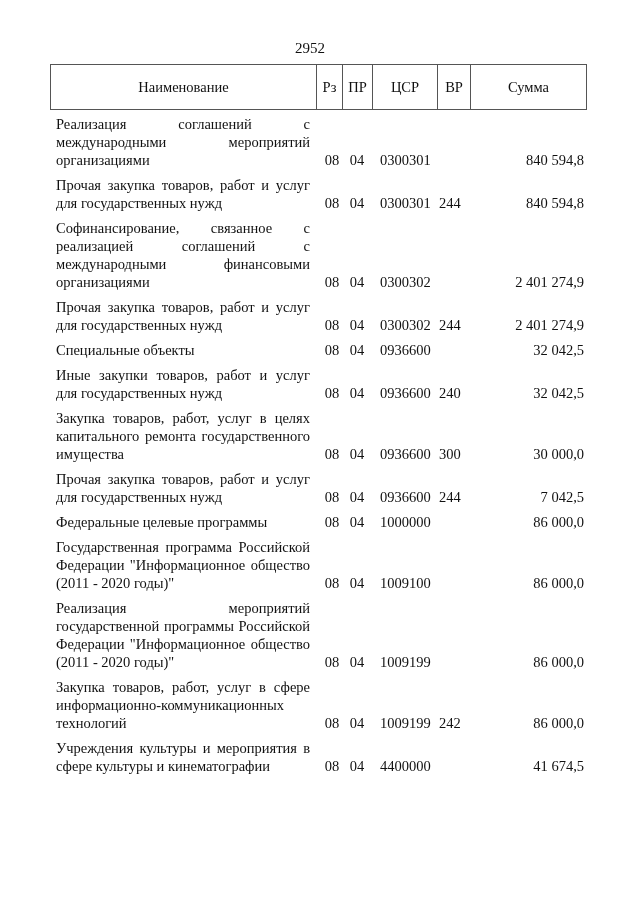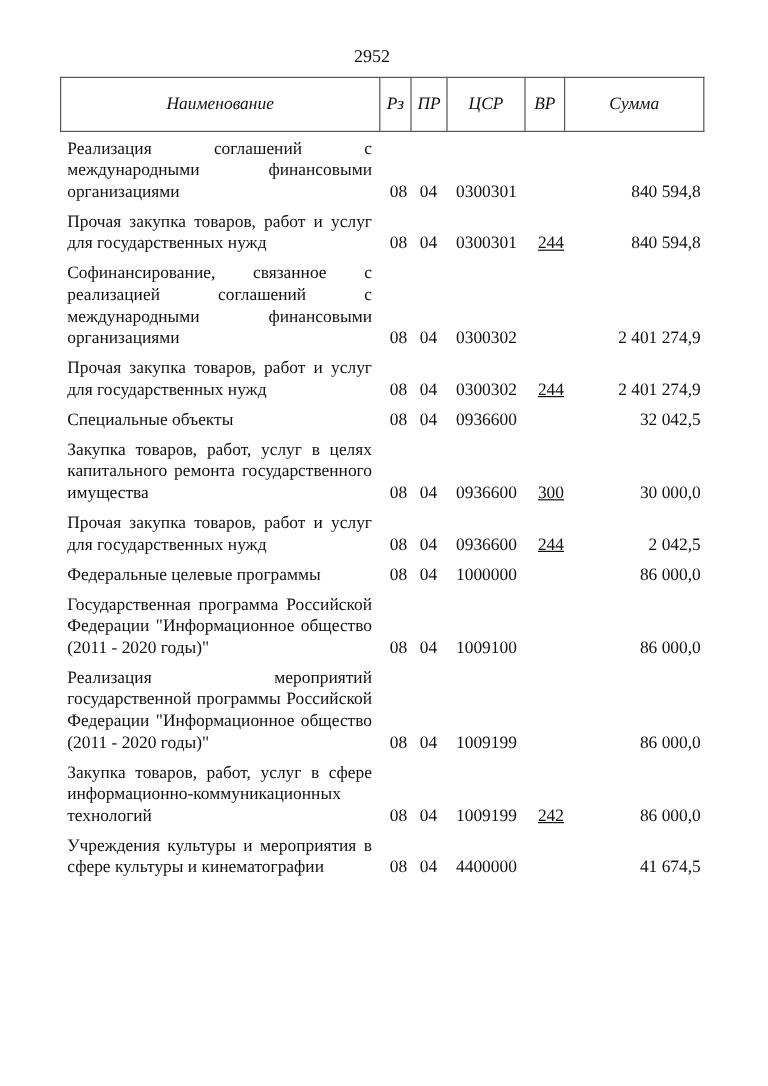--- a/index.html
+++ b/index.html
@@ -11,41 +11,41 @@
     .page-number {
       position: absolute; top: 40px; left: 0; width: 620px;
       text-align: center; font-size: 15px;
     }
     .header-table {
       position: absolute; top: 64px; left: 50px;
       border-collapse: collapse; table-layout: fixed;
     }
     .header-table th {
       border: 1px solid #555; font-weight: normal; height: 44px;
-      text-align: center; font-size: 14.5px; padding: 0; font-style: italic;
+      text-align: center; font-size: 14.5px; padding: 0;
     }
     .body-table {
       position: absolute; top: 112px; left: 50px;
       border-collapse: collapse; table-layout: fixed;
     }
     .body-table td {
       vertical-align: bottom; padding: 0; font-size: 14.5px; line-height: 18px;
     }
     .body-table tr.row td { padding-top: 3px; padding-bottom: 4px; }
     .c-name { width: 266px; }
     .c-rz { width: 26px; }
     .c-pr { width: 30px; }
     .c-csr { width: 65px; }
     .c-vr { width: 33px; }
     .c-sum { width: 116px; }
     .name-cell { text-align: justify; text-align-last: left; padding-left: 6px !important; padding-right: 6px !important; }
     .rz-cell { text-align: center; padding-left: 6px !important; }
     .pr-cell { text-align: center; margin-left: 41px; }
     .csr-cell { text-align: left; padding-left: 8px !important; }
-    .vr-cell { text-align: right; padding-left: 2px !important; text-decoration: underline; }
+    .vr-cell { text-align: left; padding-left: 2px !important; }
     .sum-cell { text-align: right; padding-right: 2px !important; }
   </style>
 </head>
 <body>
 
 <div class="page-number">2952</div>
 
 <table class="header-table">
   <colgroup>
     <col class="c-name">
@@ -71,21 +71,21 @@
   <colgroup>
     <col class="c-name">
       <col class="c-rz">
       <col class="c-pr">
       <col class="c-csr">
       <col class="c-vr">
       <col class="c-sum">
   </colgroup>
   <tbody id="rows">
       <tr class="row">
-    <td class="name-cell">Реализация соглашений с международными финансовыми организациями</td>
+    <td class="name-cell">Реализация соглашений с международными мероприятий организациями</td>
     <td class="rz-cell">08</td>
     <td class="pr-cell">04</td>
     <td class="csr-cell">0300301</td>
     <td class="vr-cell"></td>
     <td class="sum-cell">840 594,8</td>
   </tr>
       <tr class="row">
     <td class="name-cell">Прочая закупка товаров, работ и услуг для государственных нужд</td>
     <td class="rz-cell">08</td>
     <td class="pr-cell">04</td>
@@ -111,34 +111,42 @@
   </tr>
       <tr class="row">
     <td class="name-cell">Специальные объекты</td>
     <td class="rz-cell">08</td>
     <td class="pr-cell">04</td>
     <td class="csr-cell">0936600</td>
     <td class="vr-cell"></td>
     <td class="sum-cell">32 042,5</td>
   </tr>
       <tr class="row">
+    <td class="name-cell">Иные закупки товаров, работ и услуг для государственных нужд</td>
+    <td class="rz-cell">08</td>
+    <td class="pr-cell">04</td>
+    <td class="csr-cell">0936600</td>
+    <td class="vr-cell">240</td>
+    <td class="sum-cell">32 042,5</td>
+  </tr>
+      <tr class="row">
     <td class="name-cell">Закупка товаров, работ, услуг в целях капитального ремонта государственного имущества</td>
     <td class="rz-cell">08</td>
     <td class="pr-cell">04</td>
     <td class="csr-cell">0936600</td>
     <td class="vr-cell">300</td>
     <td class="sum-cell">30 000,0</td>
   </tr>
       <tr class="row">
     <td class="name-cell">Прочая закупка товаров, работ и услуг для государственных нужд</td>
     <td class="rz-cell">08</td>
     <td class="pr-cell">04</td>
     <td class="csr-cell">0936600</td>
     <td class="vr-cell">244</td>
-    <td class="sum-cell">2 042,5</td>
+    <td class="sum-cell">7 042,5</td>
   </tr>
       <tr class="row">
     <td class="name-cell">Федеральные целевые программы</td>
     <td class="rz-cell">08</td>
     <td class="pr-cell">04</td>
     <td class="csr-cell">1000000</td>
     <td class="vr-cell"></td>
     <td class="sum-cell">86 000,0</td>
   </tr>
       <tr class="row">

